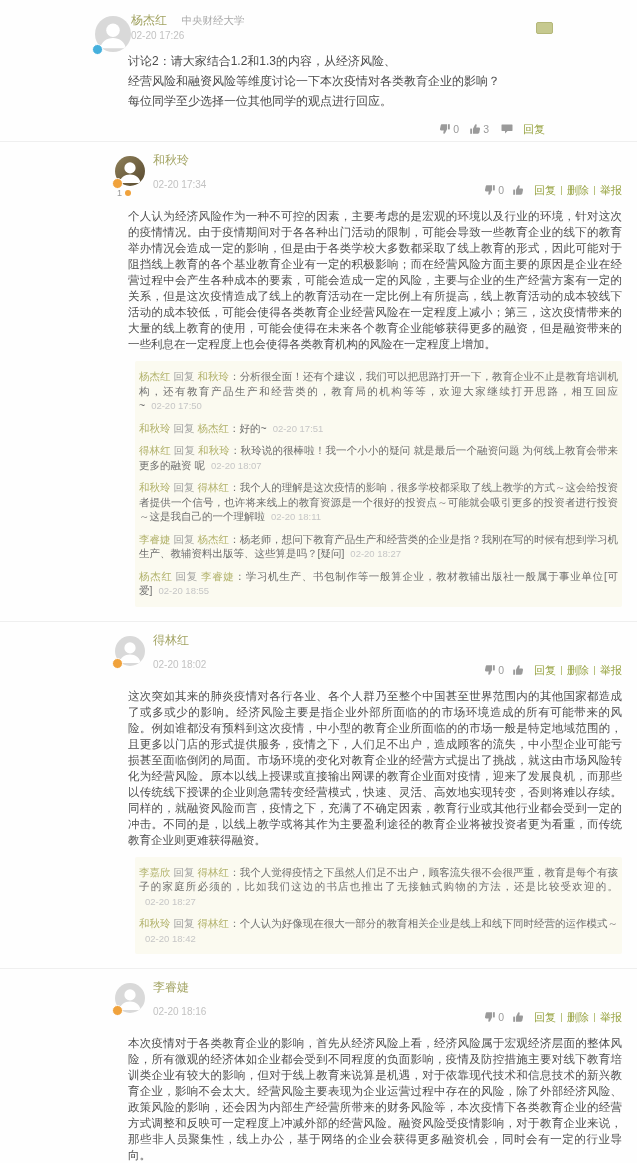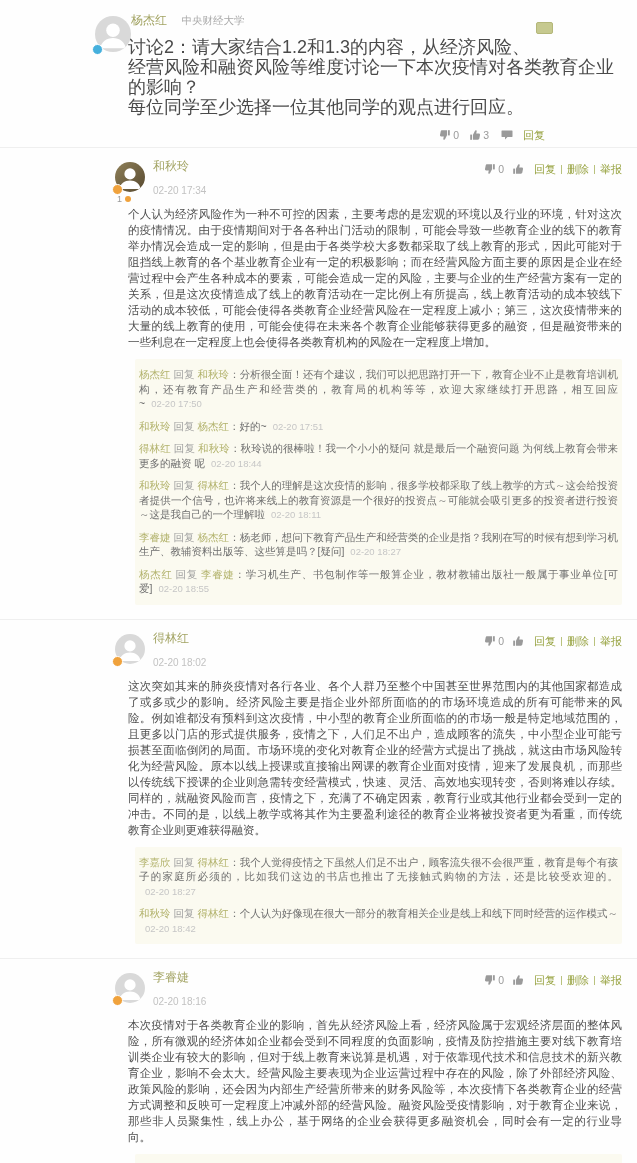--- a/index.html
+++ b/index.html
@@ -13,35 +13,35 @@
   .av-lg{left:95px;top:16px;width:36px;height:36px;}
   .av-sm{left:115px;top:14px;width:30px;height:30px;}
   .av-photo{background:linear-gradient(135deg,#8f8059,#57492f);}
   .badge-dot{position:absolute;width:9px;height:9px;border-radius:50%;border:1.5px solid #fff;z-index:2;}
   .badge-blue{background:#45b0dd;left:92px;top:44px;}
   .badge-orange{background:#f0a23c;left:112px;top:36px;}
   .post-head{margin-left:36px;line-height:14px;}
   .uname{color:#a3a464;font-size:12px;}
   .org{color:#a9a9a9;font-size:10.5px;margin-left:10px;}
   .ptime{margin-left:36px;color:#c2c2c2;font-size:10px;margin-top:3px;}
-  .pbody{margin:10px 0 0 33px;font-size:18px;line-height:20px;color:#4a4a4a;}
+  .pbody{margin:10px 0 0 33px;font-size:12px;line-height:20px;color:#4a4a4a;}
   .corner-badge{position:absolute;right:84px;top:22px;width:15px;height:10px;border-radius:2px;background:#c6c98f;border:1px solid #b4b779;}
   .post-actions{margin:8px 78px 2px 0;text-align:right;height:16px;}
   .ic{width:12px;height:12px;fill:#9a9a9a;vertical-align:-2px;}
   .cnt{font-size:10.5px;color:#9a9a9a;margin:0 10px 0 2px;}
   .lnk{font-size:11px;color:#96a23f;text-decoration:none;cursor:pointer;}
   .pipe{display:inline-block;width:1px;height:9px;background:#b9c27e;margin:0 5px;vertical-align:-1px;}
   .chat-ic{margin:0 10px 0 2px;}
 
   
   .reply{position:relative;border-top:1px solid #efefef;padding:10px 15px 14px 115px;}
   .reply-head{display:flex;justify-content:space-between;align-items:flex-start;margin-left:38px;}
   .rh-left .uname{display:block;}
   .rtime{color:#c2c2c2;font-size:10px;margin-top:10px;}
-  .rh-right{white-space:nowrap;padding-top:1px;}
+  .rh-right{white-space:nowrap;padding-top:1px;margin-top:27px;}
   .rh-right .cnt{margin:0 8px 0 2px;}
   .rh-right .up{margin-right:10px;}
   .floor{position:absolute;left:117px;top:46px;font-size:9px;color:#9a9a9a;}
   .floor .dot{display:inline-block;width:6px;height:6px;border-radius:50%;background:#f0a23c;margin-left:3px;vertical-align:0;}
   .rbody{margin:10px 0 0 13px;font-size:11.5px;line-height:16px;color:#4f4f4f;text-align:justify;}
   .subbox{margin:9px 0 0 20px;background:#fbfaf0;border-radius:2px;padding:8px 4px;}
   .sr{margin:0 0 7px 0;font-size:10.5px;line-height:14.5px;text-align:justify;}
   .sr:last-child{margin-bottom:0;}
   .sr .u{color:#b2b26c;cursor:pointer;}
   .sr .g{color:#9f9f9f;margin:0 3px;}
@@ -76,20 +76,21 @@
     <div class="avatar av-lg">
         <svg viewBox="0 0 24 24">
           <use href="#person"></use>
         </svg>
       </div>
     <span class="badge-dot badge-blue"></span>
     <div class="post-head">
       <span class="uname">杨杰红</span>
       <span class="org">中央财经大学</span>
     </div>
+    <div class="ptime">02-20 17:26</div>
     <div class="pbody">
       <div>讨论2：请大家结合1.2和1.3的内容，从经济风险、</div>
       <div>经营风险和融资风险等维度讨论一下本次疫情对各类教育企业的影响？</div>
       <div>每位同学至少选择一位其他同学的观点进行回应。</div>
     </div>
     <div class="corner-badge"></div>
     <div class="post-actions">
       <svg class="ic" viewBox="0 0 12 12">
           <use href="#th-down"></use>
         </svg><span class="cnt">0</span><svg class="ic" viewBox="0 0 12 12">
@@ -118,21 +119,21 @@
             <use href="#th-down"></use>
           </svg><span class="cnt">0</span><svg class="ic up" viewBox="0 0 12 12">
             <use href="#th-up"></use>
           </svg><a class="lnk">回复</a><i class="pipe"></i><a class="lnk">删除</a><i class="pipe"></i><a class="lnk">举报</a>
       </div>
     </div>
     <div class="rbody">个人认为经济风险作为一种不可控的因素，主要考虑的是宏观的环境以及行业的环境，针对这次的疫情情况。由于疫情期间对于各各种出门活动的限制，可能会导致一些教育企业的线下的教育举办情况会造成一定的影响，但是由于各类学校大多数都采取了线上教育的形式，因此可能对于阻挡线上教育的各个基业教育企业有一定的积极影响；而在经营风险方面主要的原因是企业在经营过程中会产生各种成本的要素，可能会造成一定的风险，主要与企业的生产经营方案有一定的关系，但是这次疫情造成了线上的教育活动在一定比例上有所提高，线上教育活动的成本较线下活动的成本较低，可能会使得各类教育企业经营风险在一定程度上减小；第三，这次疫情带来的大量的线上教育的使用，可能会使得在未来各个教育企业能够获得更多的融资，但是融资带来的一些利息在一定程度上也会使得各类教育机构的风险在一定程度上增加。</div>
     <div class="subbox">
       <p class="sr"><span class="u">杨杰红</span><span class="g">回复</span><span class="u">和秋玲</span><span class="c">：分析很全面！还有个建议，我们可以把思路打开一下，教育企业不止是教育培训机构，还有教育产品生产和经营类的，教育局的机构等等，欢迎大家继续打开思路，相互回应~</span><span class="t">02-20 17:50</span></p>
       <p class="sr"><span class="u">和秋玲</span><span class="g">回复</span><span class="u">杨杰红</span><span class="c">：好的~</span><span class="t">02-20 17:51</span></p>
-      <p class="sr"><span class="u">得林红</span><span class="g">回复</span><span class="u">和秋玲</span><span class="c">：秋玲说的很棒啦！我一个小小的疑问 就是最后一个融资问题 为何线上教育会带来更多的融资 呢</span><span class="t">02-20 18:44</span></p>
+      <p class="sr"><span class="u">得林红</span><span class="g">回复</span><span class="u">和秋玲</span><span class="c">：秋玲说的很棒啦！我一个小小的疑问 就是最后一个融资问题 为何线上教育会带来更多的融资 呢</span><span class="t">02-20 18:07</span></p>
       <p class="sr"><span class="u">和秋玲</span><span class="g">回复</span><span class="u">得林红</span><span class="c">：我个人的理解是这次疫情的影响，很多学校都采取了线上教学的方式～这会给投资者提供一个信号，也许将来线上的教育资源是一个很好的投资点～可能就会吸引更多的投资者进行投资～这是我自己的一个理解啦</span><span class="t">02-20 18:11</span></p>
       <p class="sr"><span class="u">李睿婕</span><span class="g">回复</span><span class="u">杨杰红</span><span class="c">：杨老师，想问下教育产品生产和经营类的企业是指？我刚在写的时候有想到学习机生产、教辅资料出版等、这些算是吗？[疑问]</span><span class="t">02-20 18:27</span></p>
       <p class="sr"><span class="u">杨杰红</span><span class="g">回复</span><span class="u">李睿婕</span><span class="c">：学习机生产、书包制作等一般算企业，教材教辅出版社一般属于事业单位[可爱]</span><span class="t">02-20 18:55</span></p>
     </div>
   </div>
 
   <div class="reply">
     <div class="avatar av-sm">
         <svg viewBox="0 0 24 24">
           <use href="#person"></use>

